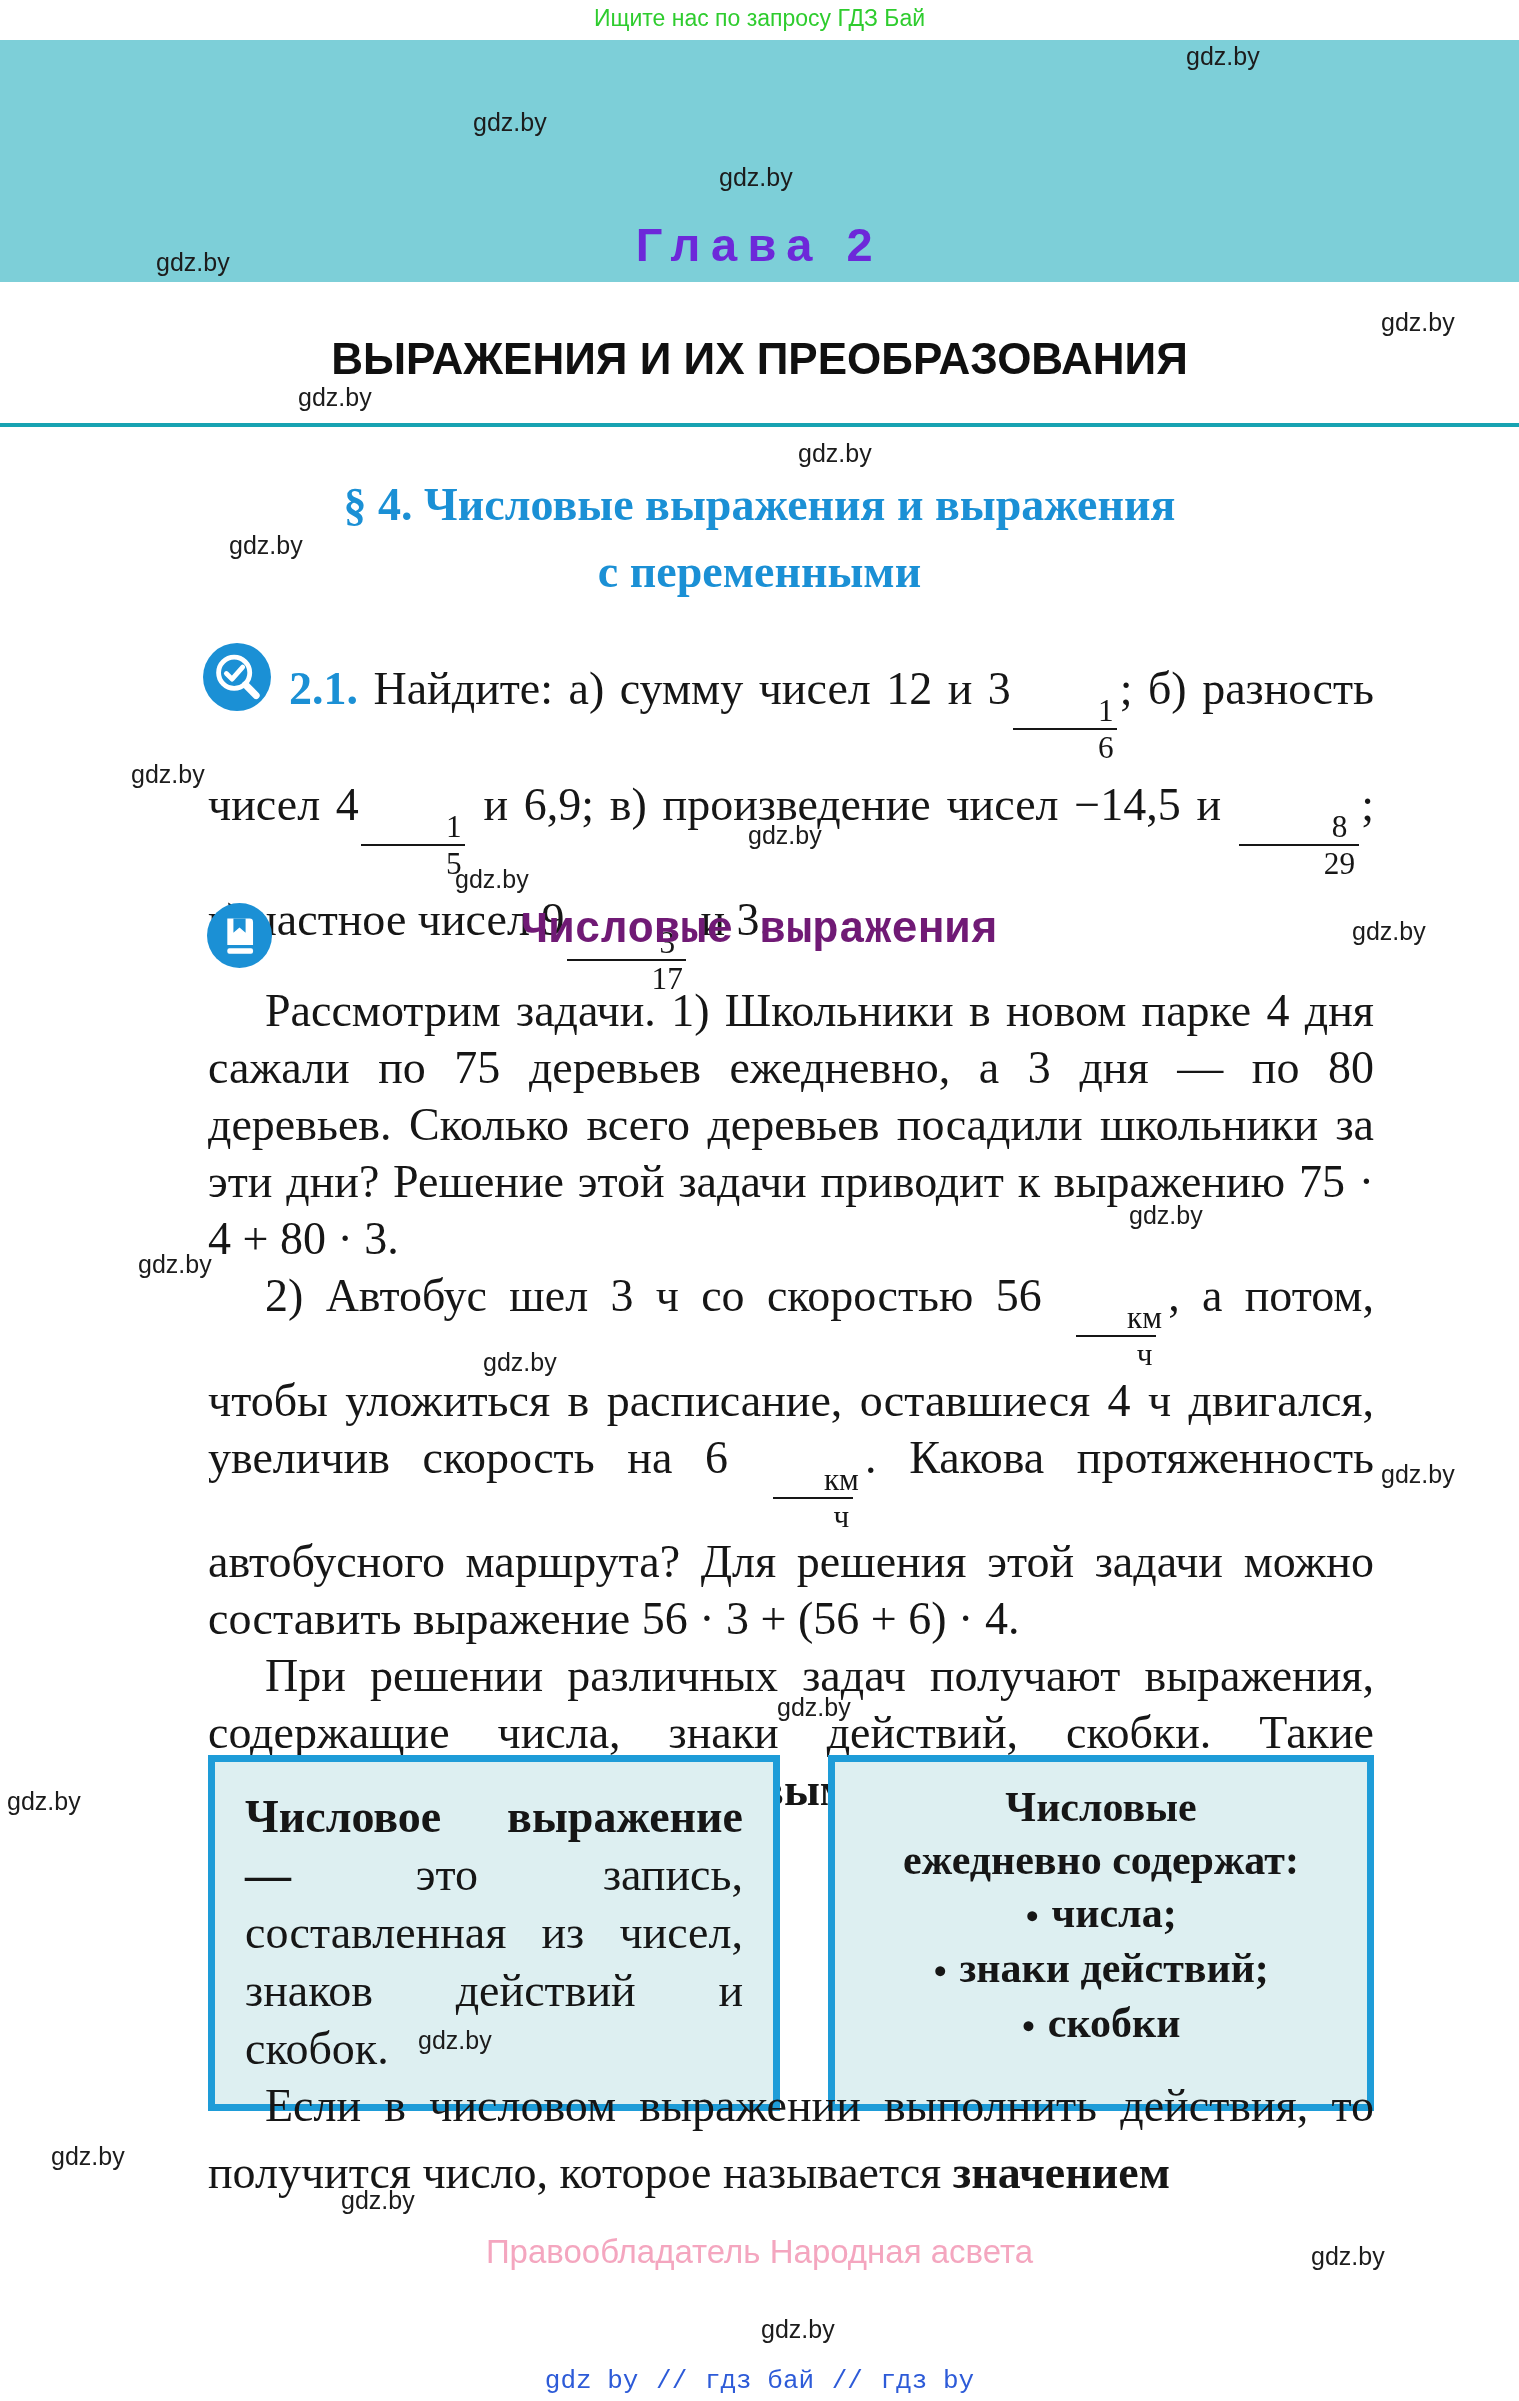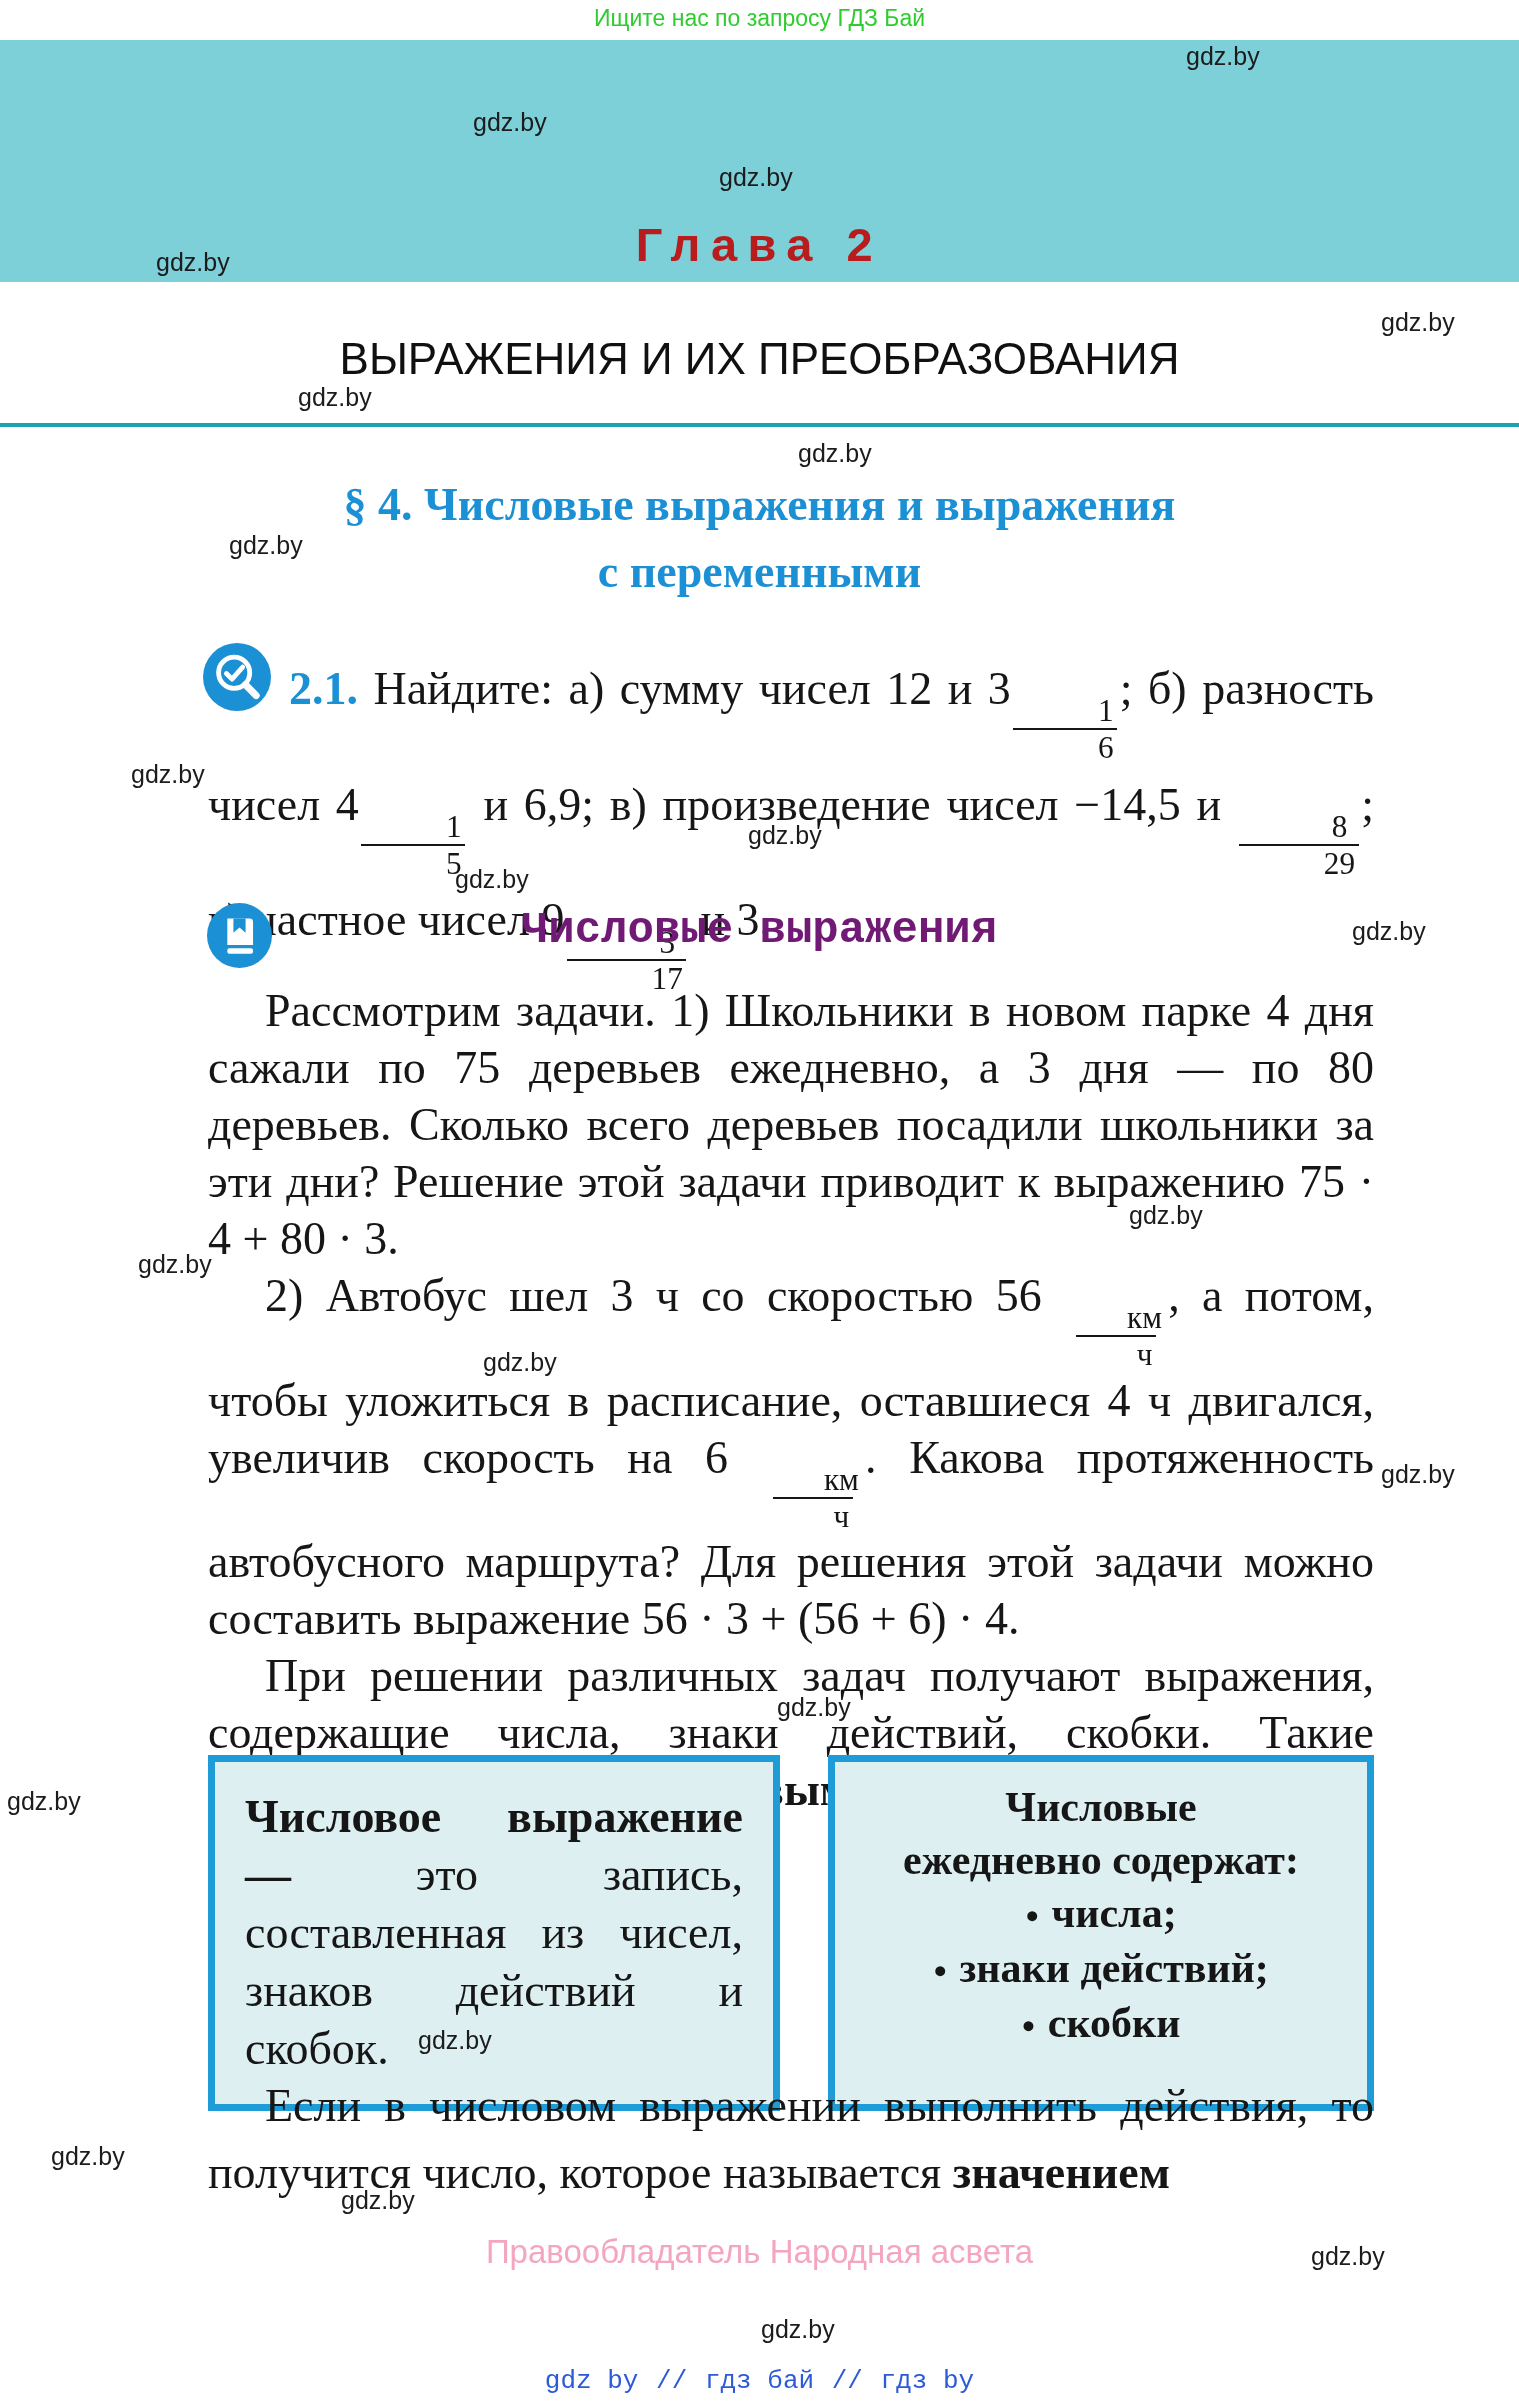--- a/index.html
+++ b/index.html
@@ -21,25 +21,25 @@
   .top-banner{
     position:absolute;top:5.3px;left:0;width:100%;text-align:center;
     font-family:"Liberation Sans",sans-serif;font-size:23px;color:var(--promo-green);
   }
   .chapter-band{
     position:absolute;top:40px;left:0;width:100%;height:242px;background:var(--teal-band);
   }
   .chapter-label{
     position:absolute;bottom:10.5px;left:0;width:100%;text-align:center;
     font-family:"Liberation Sans",sans-serif;font-weight:bold;font-size:47px;
-    letter-spacing:10.5px;color:#b91c1c;
+    letter-spacing:10.5px;color:#6d28d9;
   }
   .chapter-title{
     position:absolute;top:334px;left:0;width:100%;margin:0;text-align:center;
-    font-family:"Liberation Sans",sans-serif;font-weight:normal;font-size:44px;color:#101010;
+    font-family:"Liberation Sans",sans-serif;font-weight:bold;font-size:44px;color:#101010;
   }
   .rule{
     position:absolute;top:423px;left:0;width:100%;height:4.4px;background:var(--teal-rule);
   }
   .section-title{
     position:absolute;top:471px;left:0;width:100%;margin:0;text-align:center;
     font-size:46px;line-height:67px;font-weight:bold;color:var(--accent-blue);
   }
   .circle-icon{position:absolute;width:68px;height:68px;}
   .ex-icon{left:203px;top:643px;}

